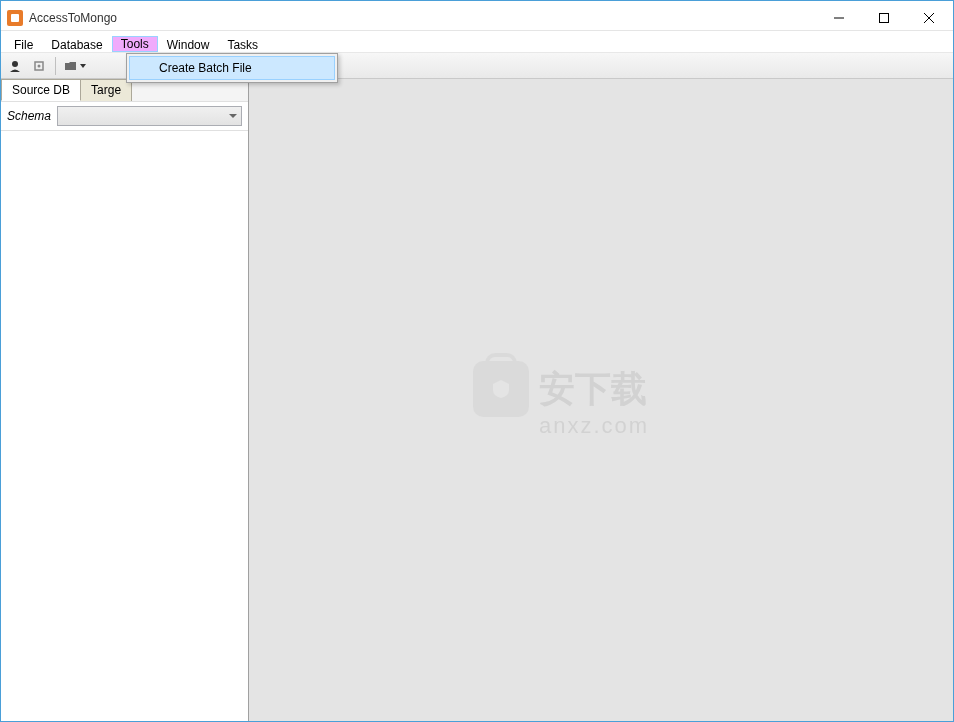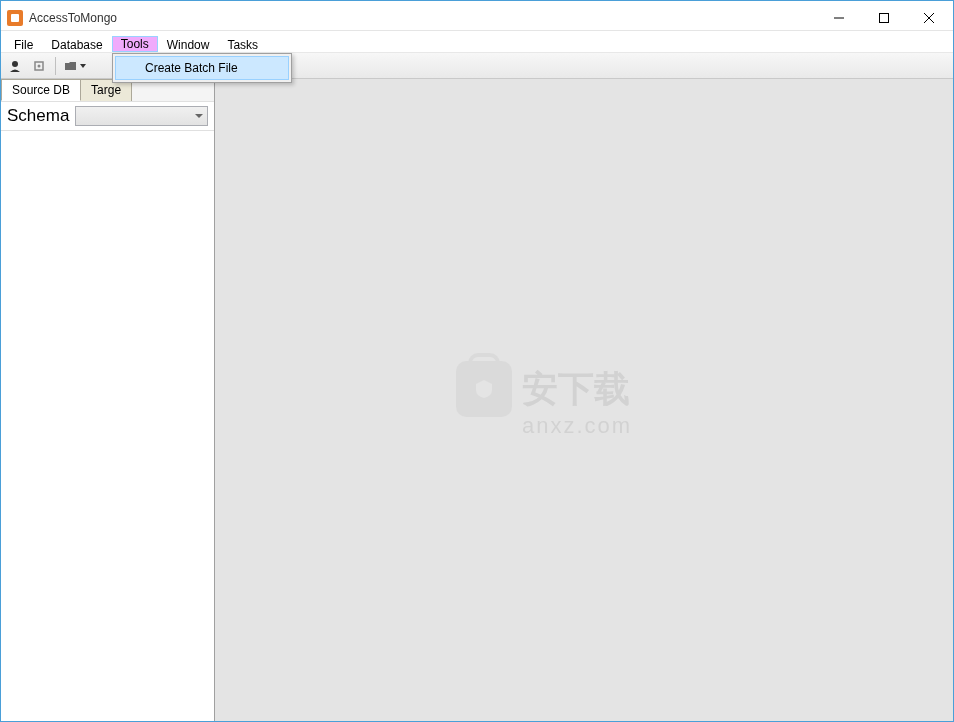--- a/index.html
+++ b/index.html
@@ -56,22 +56,22 @@
   display: flex;
   align-items: center;
   font-size: 12px;
   color: #000;
   cursor: pointer;
 }
 .menu-item.active { background: #f0abfc; border: 1px solid #99d1ff; padding: 0 8px; }
 .dropdown {
   position: absolute;
   top: 22px;
-  left: 111px;
-  width: 180px;
+  left: 125px;
+  width: 212px;
   background: #f0f0f0;
   border: 1px solid #a0a0a0;
   box-shadow: 2px 2px 4px rgba(0,0,0,0.2);
   z-index: 100;
   padding: 2px;
 }
 .dropdown-item {
   padding: 5px 8px 5px 30px;
   font-size: 12px;
   color: #000;
@@ -96,21 +96,21 @@
   cursor: pointer;
   border-radius: 2px;
 }
 .tool-btn.wide { width: 30px; justify-content: flex-start; padding-left: 2px; }
 .tool-sep { width: 1px; height: 18px; background: #c0c0c0; margin: 0 2px; }
 .content {
   display: flex;
   height: calc(100% - 78px);
 }
 .left-panel {
-  width: 214px;
+  width: 248px;
   background: #fff;
   border-right: 1px solid #a0a0a0;
   display: flex;
   flex-direction: column;
 }
 .tabs {
   display: flex;
   height: 22px;
   background: #f4f4f4;
 }
@@ -133,21 +133,21 @@
   background: #ece9d8;
   border-top: 1px solid #aca899;
 }
 .schema-row {
   display: flex;
   align-items: center;
   padding: 4px 6px;
   gap: 6px;
   border-top: 1px solid #e0e0e0;
 }
-.schema-label { font-size: 17px; }
+.schema-label { font-size: 12px; font-style: italic; }
 .schema-combo {
   flex: 1;
   height: 20px;
   background: linear-gradient(#f0f0f0, #e3e3e3);
   border: 1px solid #abadb3;
   display: flex;
   align-items: center;
   justify-content: flex-end;
   padding-right: 4px;
 }

